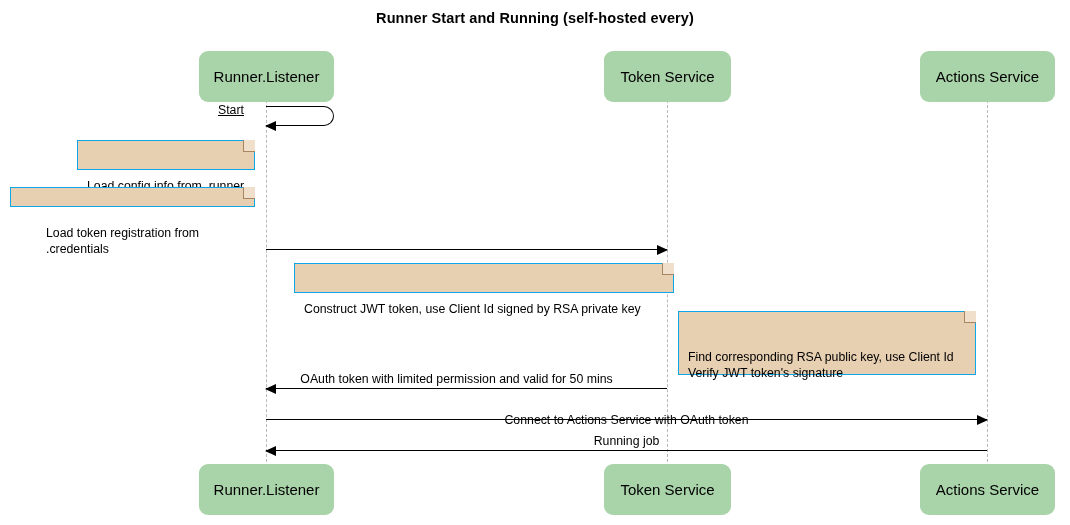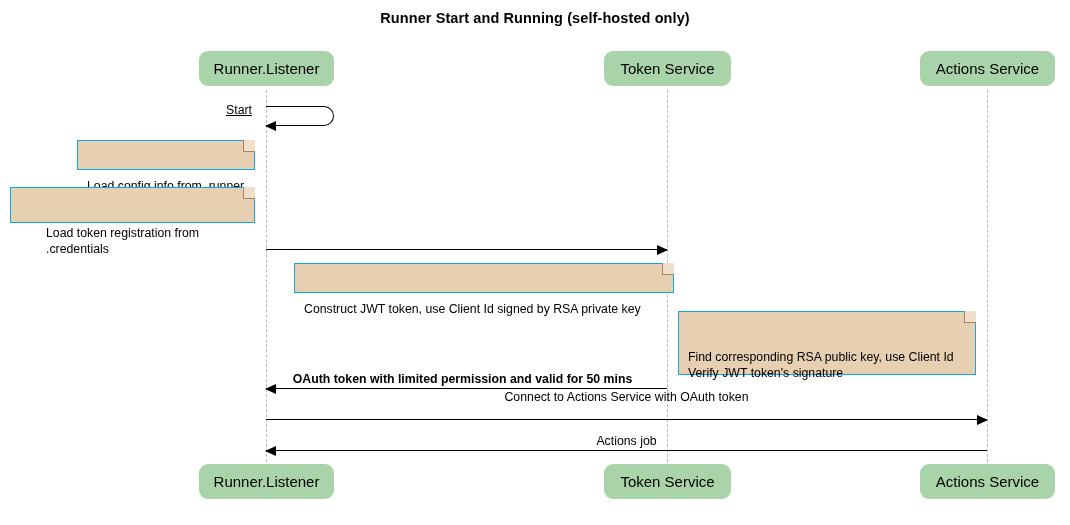--- a/index.html
+++ b/index.html
@@ -35,21 +35,21 @@
   .lifeline {
     position: absolute;
     top: 90px;
     width: 0;
     height: 372px;
     border-left: 1px dashed #b9b9b9;
   }
   
   .participant {
     position: absolute;
-    height: 35px;
+    height: 51px;
     border-radius: 9px;
     background: #a9d3a9;
     display: flex;
     align-items: center;
     justify-content: center;
     font-size: 15px;
     color: #000;
     white-space: nowrap;
     box-sizing: border-box;
   }
@@ -124,21 +124,21 @@
     border-top: 5px solid transparent;
     border-bottom: 5px solid transparent;
     border-right: 11px solid #000;
   }
 </style>
 </head>
 <body>
 
 <div id="canvas">
 
-  <div class="diagram-title">Runner Start and Running (self-hosted only)</div>
+  <div class="diagram-title">Runner Start and Running (self-hosted every)</div>
 
   <div class="lifeline" style="left:266px;"></div>
   <div class="lifeline" style="left:667px;"></div>
   <div class="lifeline" style="left:987px;"></div>
 
   <div class="participant" style="left:199px; top:51px; width:135px;">
     <span>Runner.Listener</span>
   </div>
   <div class="participant" style="left:604px; top:51px; width:127px;">
     <span>Token Service</span>
@@ -153,28 +153,28 @@
   <div class="participant" style="left:604px; top:464px; width:127px;">
     <span>Token Service</span>
   </div>
   <div class="participant" style="left:920px; top:464px; width:135px;">
     <span>Actions Service</span>
   </div>
 
   <div class="self-loop" style="left:266px; top:106px; width:68px; height:20px;">
     <span class="tip"></span>
   </div>
-  <div class="msg-label" style="left:166px; top:103px; width:86px; text-align:right;text-decoration:underline;">Start</div>
+  <div class="msg-label" style="left:188px; top:103px; width:86px; text-decoration:underline;">Start</div>
 
   <div class="note" style="left:77px; top:140px; width:178px; height:30px;">
     <span class="fold"></span>
     <span>Load config info from .runner</span>
   </div>
 
-  <div class="note" style="left:10px; top:187px; width:245px; height:36px;padding-left:35px;">
+  <div class="note" style="left:10px; top:187px; width:245px; height:20px;padding-left:35px;">
     <span class="fold"></span>
     <span>Load token registration from .credentials</span>
   </div>
 
   <div class="msg" style="left:266px; top:249px; width:401px;">
     <span class="arrowhead right"></span>
   </div>
 
   <div class="note" style="left:294px; top:263px; width:380px; height:30px;">
     <span class="fold"></span>
@@ -183,25 +183,25 @@
 
   <div class="note" style="left:678px; top:311px; width:298px; height:64px;">
     <span class="fold"></span>
     <span>Find corresponding RSA public key, use Client Id
 Verify JWT token's signature</span>
   </div>
 
   <div class="msg" style="left:266px; top:388px; width:401px;">
     <span class="arrowhead left"></span>
   </div>
-  <div class="msg-label" style="left:262px; top:372px; width:401px;font-weight:bold;">OAuth token with limited permission and valid for 50 mins</div>
+  <div class="msg-label" style="left:256px; top:372px; width:401px;">OAuth token with limited permission and valid for 50 mins</div>
 
   <div class="msg" style="left:266px; top:419px; width:721px;">
     <span class="arrowhead right"></span>
   </div>
-  <div class="msg-label" style="left:266px; top:390px; width:721px;">Connect to Actions Service with OAuth token</div>
+  <div class="msg-label" style="left:266px; top:413px; width:721px;">Connect to Actions Service with OAuth token</div>
 
   <div class="msg" style="left:266px; top:450px; width:721px;">
     <span class="arrowhead left"></span>
   </div>
-  <div class="msg-label" style="left:266px; top:434px; width:721px;">Actions job</div>
+  <div class="msg-label" style="left:266px; top:434px; width:721px;">Running job</div>
 
 </div>
 
 </body></html>

